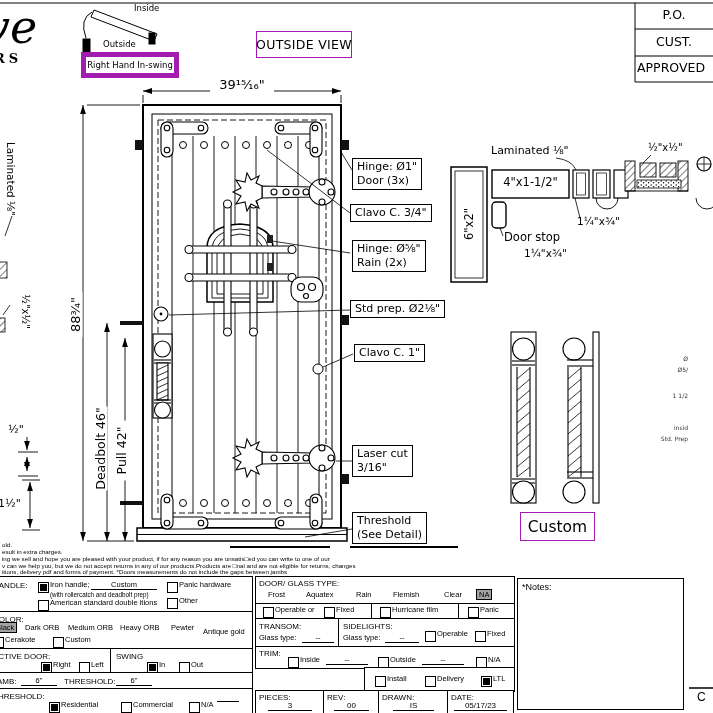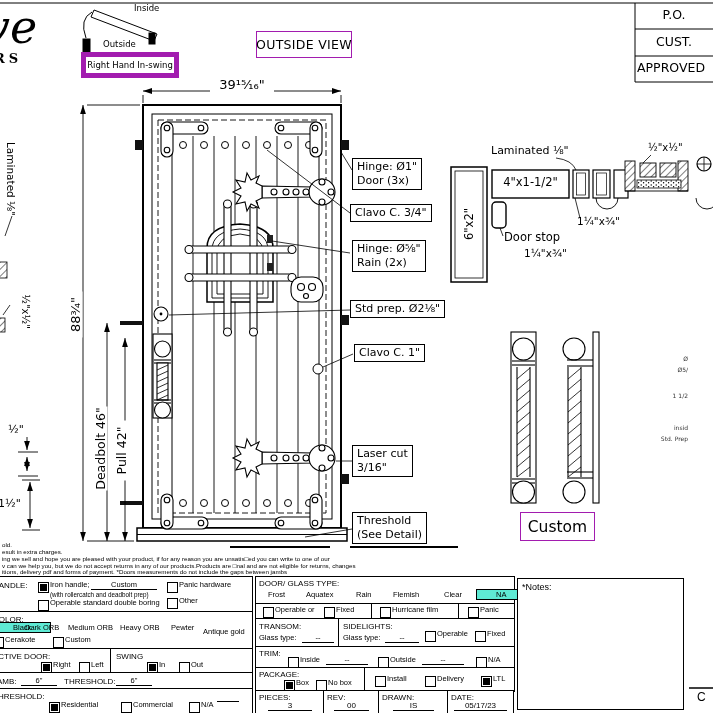--- a/index.html
+++ b/index.html
@@ -11,21 +11,21 @@
   .callout{position:absolute;border:1px solid #000;background:#fff;padding:1px 4px;font-size:11px;line-height:1.25;white-space:nowrap}
   .rot{position:absolute;white-space:nowrap;text-align:center;background:#fff}
   .fineprint{position:absolute;left:2px;font-size:6.2px;font-family:"Liberation Sans",sans-serif;white-space:nowrap}
   .form{position:absolute;left:0;top:0;width:713px;height:713px;font-family:"Liberation Sans",sans-serif;font-size:7.5px}
   .cell{position:absolute;border:1px solid #000;background:#fff}
   .cell .t{line-height:1.15}
   .cb{position:absolute;width:9px;height:9px;border:1px solid #000;background:#fff}
   .cb.on::after{content:"";position:absolute;inset:1px;background:#000}
   .u{position:absolute;border-bottom:1px solid #000;text-align:center}
   .uv{position:absolute;border-bottom:1px solid #000;text-align:center;font-size:8px}
-  .nb{position:absolute;border:1px solid #000;padding:0 19px;background:#5eead4}
+  .nb{position:absolute;border:1px solid #000;padding:0 2px;background:#a3a3a3}
   .fr{position:absolute;font-size:6px;color:#333;text-align:right;white-space:nowrap}
 </style>
 </head>
 <body>
 
 <svg width="713" height="713" viewBox="0 0 713 713">
   <defs>
     <marker id="ah" viewBox="0 0 10 10" refX="10" refY="5" markerWidth="10" markerHeight="10" orient="auto-start-reverse">
       <path d="M0,1.8 L10,5 L0,8.2 Z" fill="#000"></path>
     </marker>
@@ -337,21 +337,21 @@
 
 <div class="form">
 
   <div class="cell" style="left:-10px;top:576px;width:261px;height:35px">
     <span class="t" style="left:2px;top:4px;font-size:8px">HANDLE:</span>
     <span class="cb on" style="left:47px;top:5px"></span>
     <span class="t" style="left:59px;top:4px">Iron handle;</span>
     <span class="u" style="left:100px;top:3px;width:66px">Custom</span>
     <span class="t" style="left:59px;top:14px;font-size:6.3px">(with rollercatch and deadbolt prep)</span>
     <span class="cb" style="left:47px;top:23px"></span>
-    <span class="t" style="left:59px;top:22px">Operable standard double boring</span>
+    <span class="t" style="left:59px;top:22px">American standard double itions</span>
     <span class="cb" style="left:176px;top:5px"></span>
     <span class="t" style="left:188px;top:4px">Panic hardware</span>
     <span class="cb" style="left:176px;top:21px"></span>
     <span class="t" style="left:188px;top:20px">Other</span>
   </div>
 
   <div class="cell" style="left:-10px;top:611px;width:261px;height:37px">
     <span class="t" style="left:2px;top:3px;font-size:8px">COLOR:</span>
     <span class="nb" style="left:2px;top:10px">Black</span>
     <span class="t" style="left:34px;top:12px">Dark ORB</span>
@@ -442,27 +442,20 @@
     <span class="cb" style="left:32px;top:10px"></span>
     <span class="t" style="left:44px;top:9px">Inside</span>
     <span class="u" style="left:70px;top:8px;width:42px">--</span>
     <span class="cb" style="left:122px;top:10px"></span>
     <span class="t" style="left:134px;top:9px">Outside</span>
     <span class="u" style="left:166px;top:8px;width:42px">--</span>
     <span class="cb" style="left:220px;top:10px"></span>
     <span class="t" style="left:232px;top:9px">N/A</span>
   </div>
 
-  <div class="cell" style="left:255px;top:667px;width:110px;height:23px">
-    <span class="t" style="left:3px;top:2px;font-size:8px">PACKAGE:</span>
-    <span class="cb on" style="left:28px;top:12px"></span>
-    <span class="t" style="left:40px;top:11px">Box</span>
-    <span class="cb" style="left:60px;top:12px"></span>
-    <span class="t" style="left:72px;top:11px">No box</span>
-  </div>
   <div class="cell" style="left:364px;top:667px;width:149px;height:23px">
     <span class="cb" style="left:10px;top:8px"></span>
     <span class="t" style="left:22px;top:7px">Install</span>
     <span class="cb" style="left:60px;top:8px"></span>
     <span class="t" style="left:72px;top:7px">Delivery</span>
     <span class="cb on" style="left:116px;top:8px"></span>
     <span class="t" style="left:128px;top:7px">LTL</span>
   </div>
 
   <div class="cell" style="left:255px;top:690px;width:68px;height:23px">

